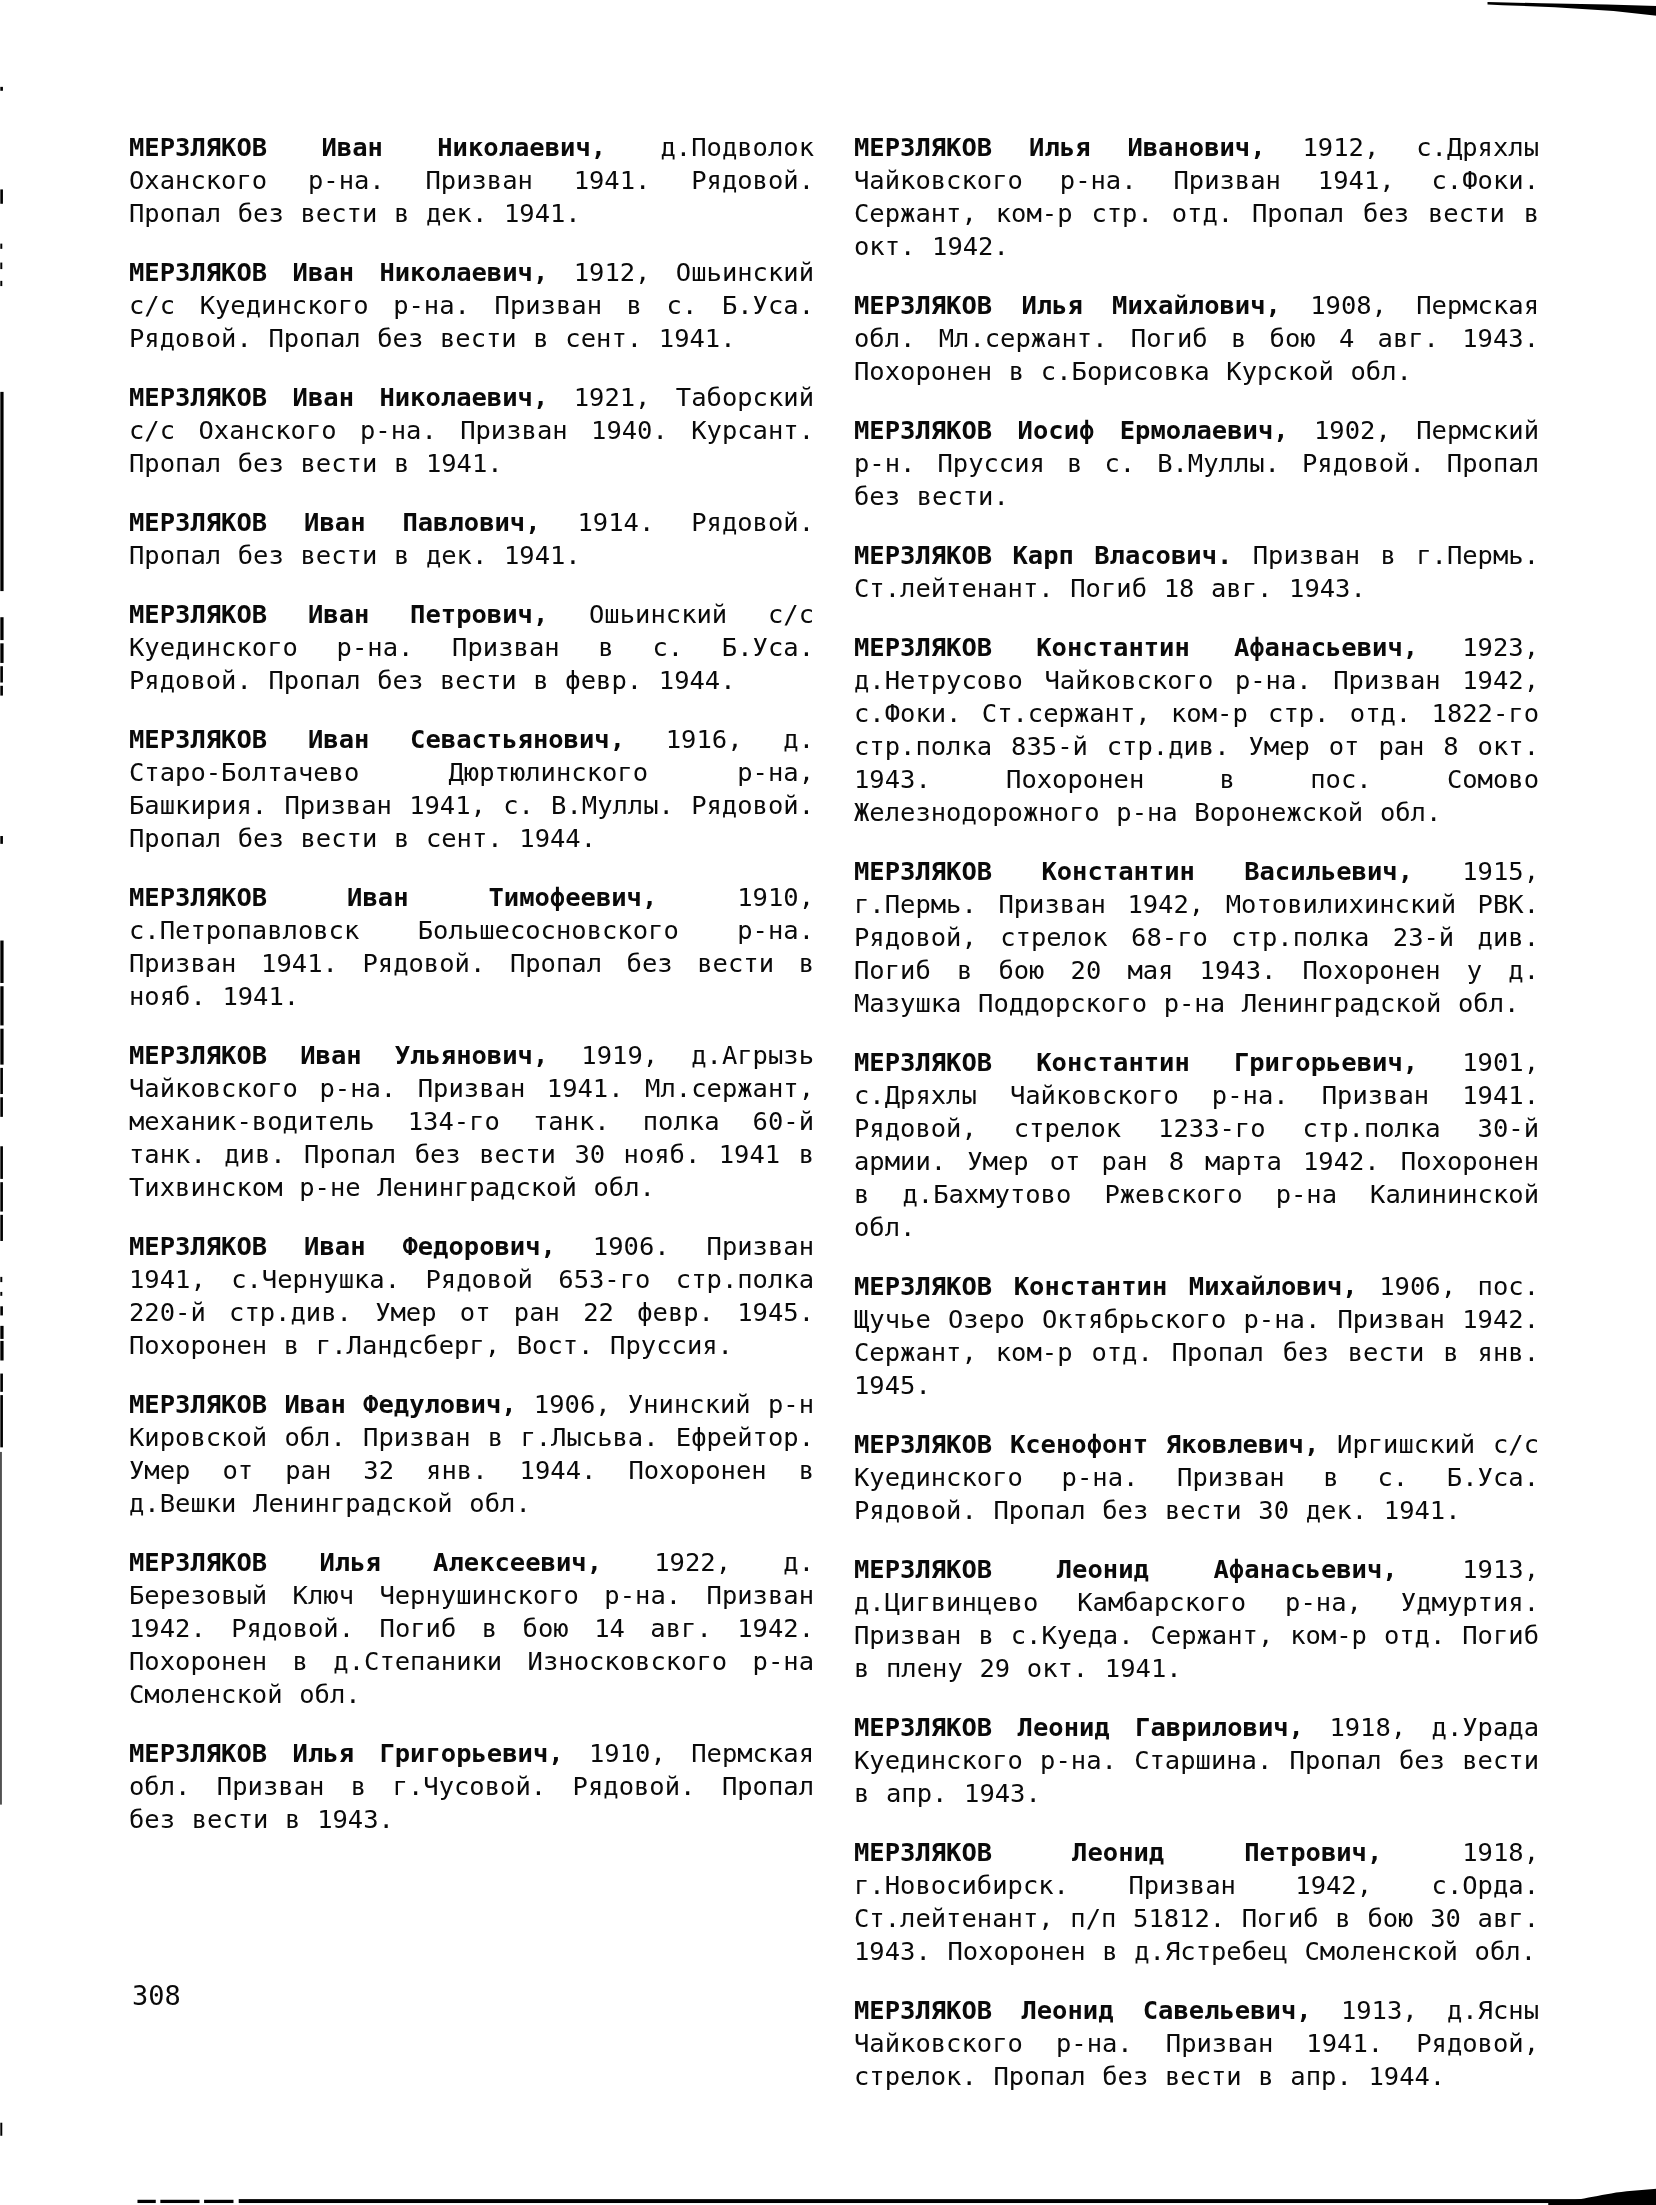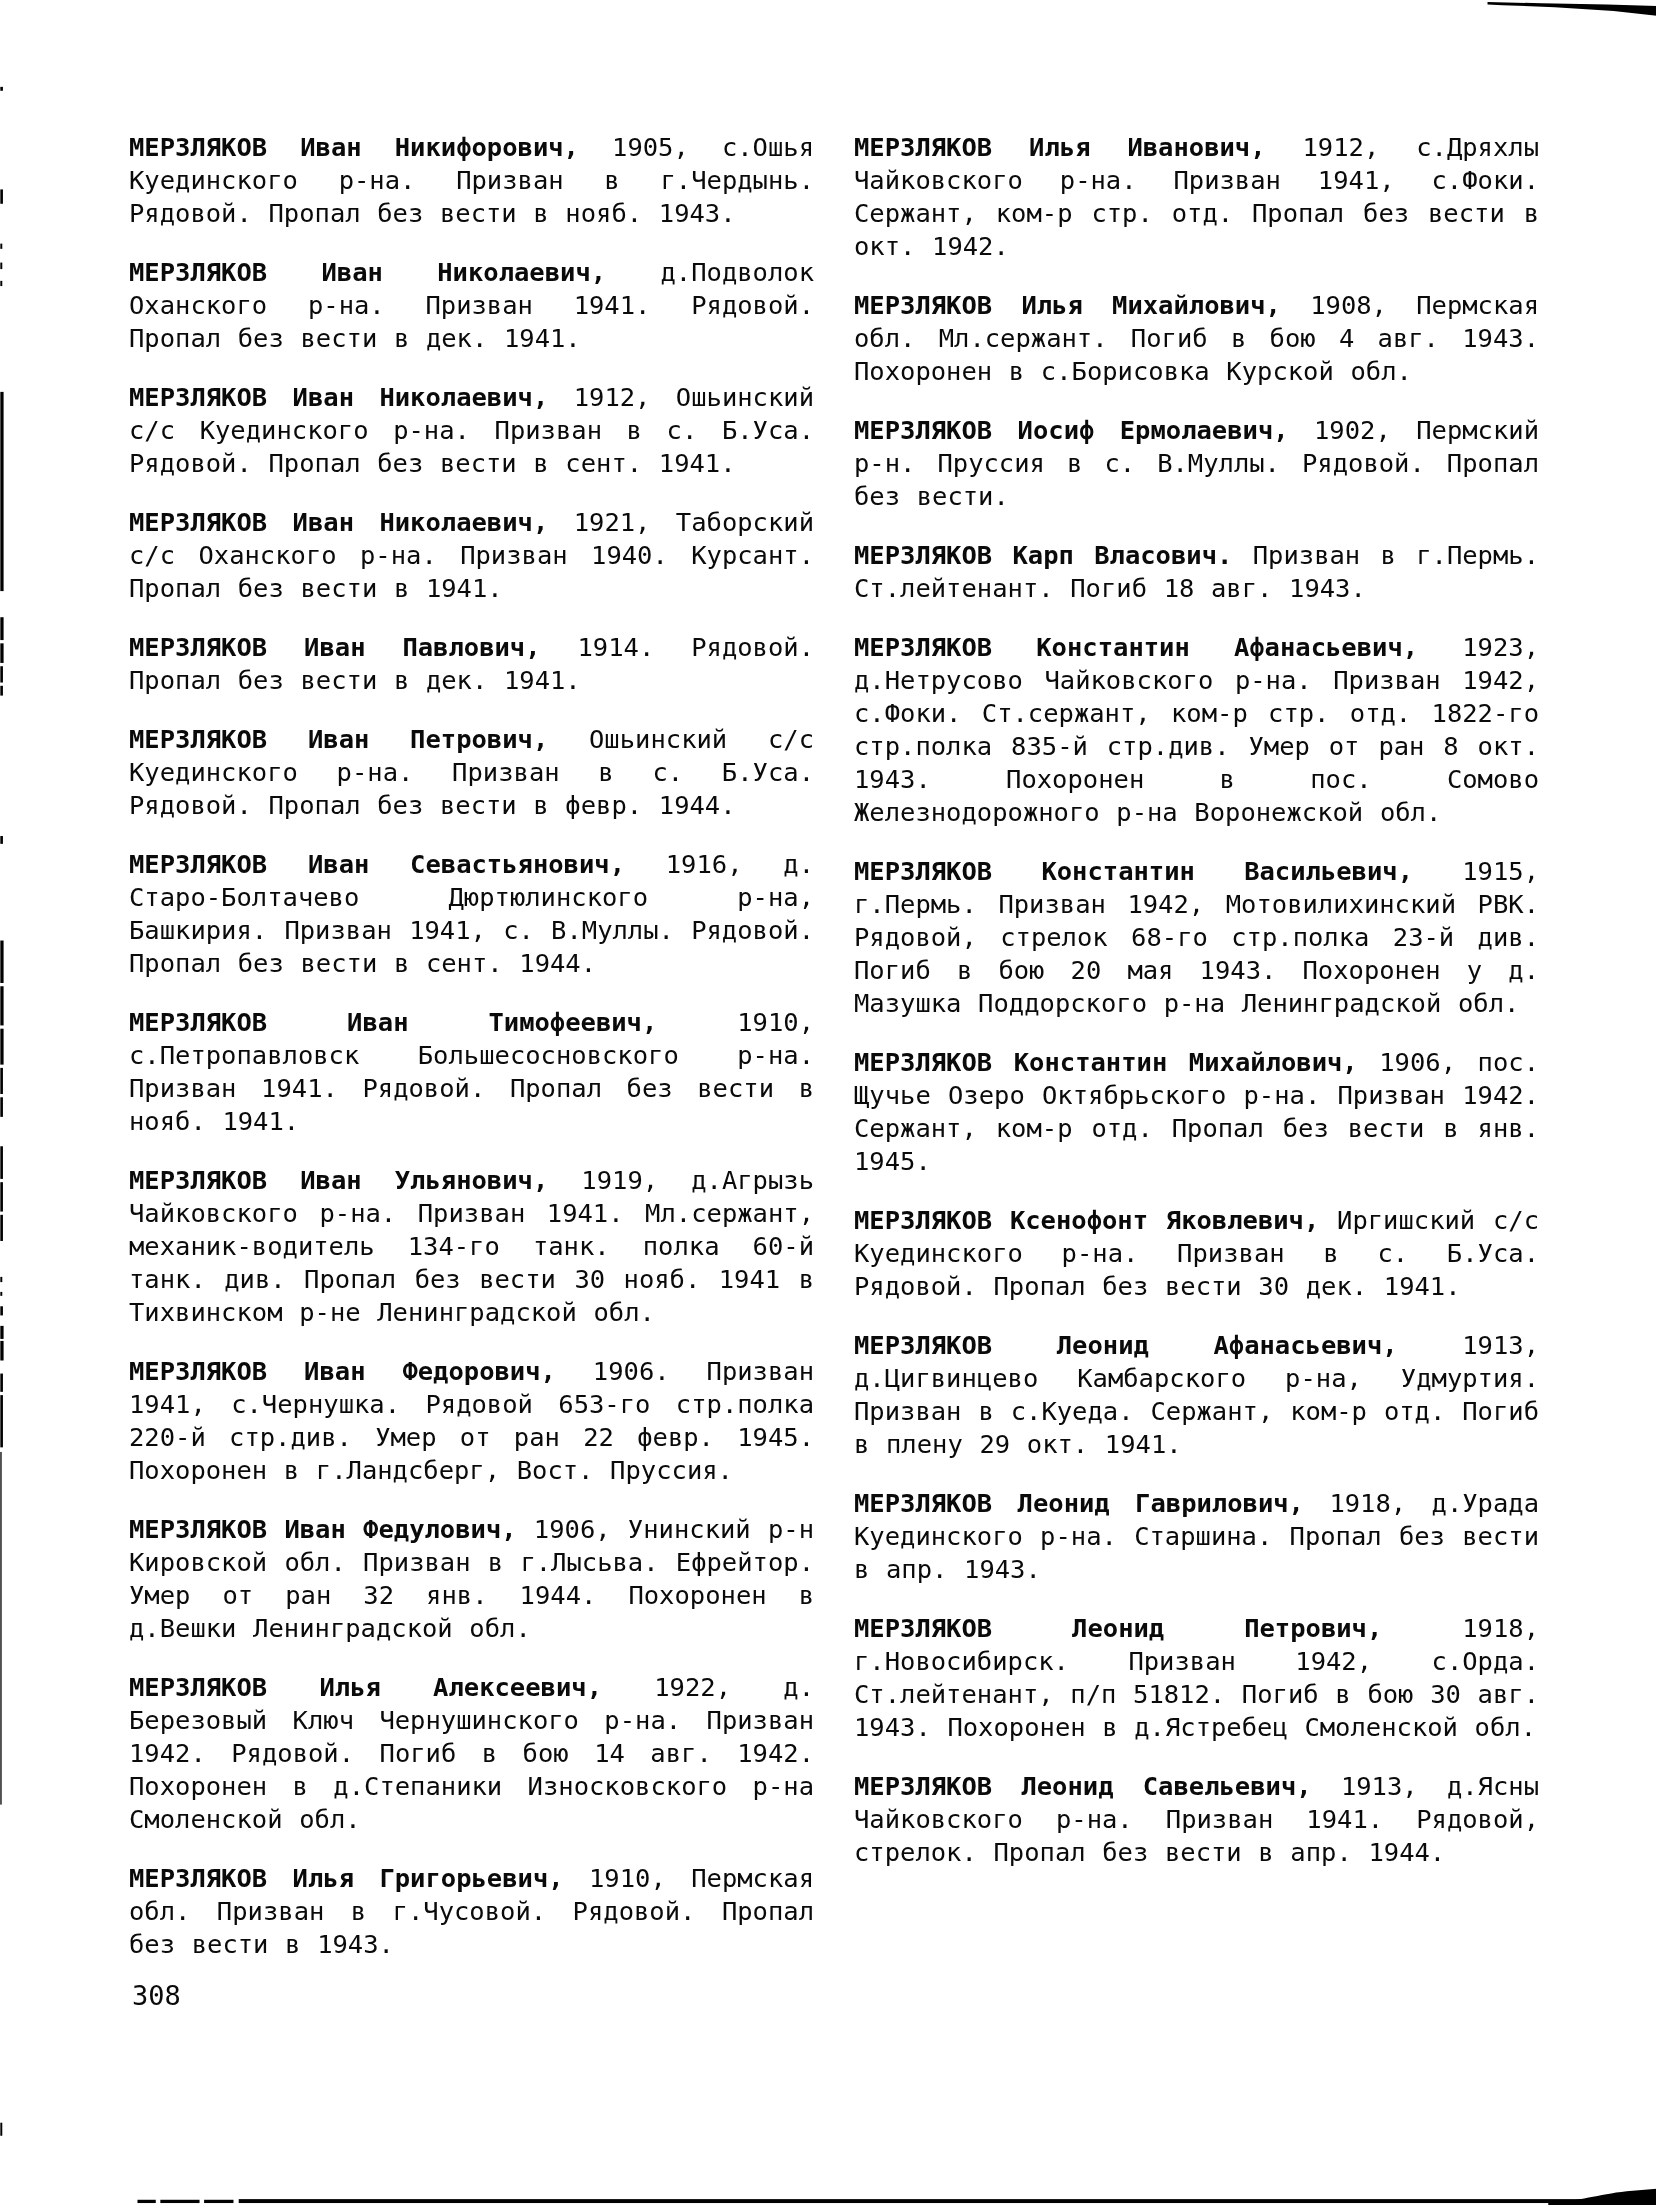--- a/index.html
+++ b/index.html
@@ -36,21 +36,20 @@
     position: absolute; inset: 0;
     pointer-events: none;
   }
 </style>
 </head>
 <body>
 
 <div class="page">
 
   <div class="col col-left">
-    <p class="entry"><span class="nm">МЕРЗЛЯКОВ Иван Никифорович,</span> <span>1905, с.Ошья Куединского р-на. Призван в г.Чердынь. Рядовой. Пропал без вести в нояб. 1943.</span></p>
     <p class="entry"><span class="nm">МЕРЗЛЯКОВ Иван Николаевич,</span> <span>д.Подволок Оханского р-на. Призван 1941. Рядовой. Пропал без вести в дек. 1941.</span></p>
     <p class="entry"><span class="nm">МЕРЗЛЯКОВ Иван Николаевич,</span> <span>1912, Ошьинский с/с Куединского р-на. Призван в с. Б.Уса. Рядовой. Пропал без вести в сент. 1941.</span></p>
     <p class="entry"><span class="nm">МЕРЗЛЯКОВ Иван Николаевич,</span> <span>1921, Таборский с/с Оханского р-на. Призван 1940. Курсант. Пропал без вести в 1941.</span></p>
     <p class="entry"><span class="nm">МЕРЗЛЯКОВ Иван Павлович,</span> <span>1914. Рядовой. Пропал без вести в дек. 1941.</span></p>
     <p class="entry"><span class="nm">МЕРЗЛЯКОВ Иван Петрович,</span> <span>Ошьинский с/с Куединского р-на. Призван в с. Б.Уса. Рядовой. Пропал без вести в февр. 1944.</span></p>
     <p class="entry"><span class="nm">МЕРЗЛЯКОВ Иван Севастьянович,</span> <span>1916, д. Старо-Болтачево Дюртюлинского р-на, Башкирия. Призван 1941, с. В.Муллы. Рядовой. Пропал без вести в сент. 1944.</span></p>
     <p class="entry"><span class="nm">МЕРЗЛЯКОВ Иван Тимофеевич,</span> <span>1910, с.Петропавловск Большесосновского р-на. Призван 1941. Рядовой. Пропал без вести в нояб. 1941.</span></p>
     <p class="entry"><span class="nm">МЕРЗЛЯКОВ Иван Ульянович,</span> <span>1919, д.Агрызь Чайковского р-на. Призван 1941. Мл.сержант, механик-водитель 134-го танк. полка 60-й танк. див. Пропал без вести 30 нояб. 1941 в Тихвинском р-не Ленинградской обл.</span></p>
     <p class="entry"><span class="nm">МЕРЗЛЯКОВ Иван Федорович,</span> <span>1906. Призван 1941, с.Чернушка. Рядовой 653-го стр.полка 220-й стр.див. Умер от ран 22 февр. 1945. Похоронен в г.Ландсберг, Вост. Пруссия.</span></p>
     <p class="entry"><span class="nm">МЕРЗЛЯКОВ Иван Федулович,</span> <span>1906, Унинский р-н Кировской обл. Призван в г.Лысьва. Ефрейтор. Умер от ран 32 янв. 1944. Похоронен в д.Вешки Ленинградской обл.</span></p>
@@ -58,20 +57,21 @@
     <p class="entry"><span class="nm">МЕРЗЛЯКОВ Илья Григорьевич,</span> <span>1910, Пермская обл. Призван в г.Чусовой. Рядовой. Пропал без вести в 1943.</span></p>
   </div>
 
   <div class="col col-right">
     <p class="entry"><span class="nm">МЕРЗЛЯКОВ Илья Иванович,</span> <span>1912, с.Дряхлы Чайковского р-на. Призван 1941, с.Фоки. Сержант, ком-р стр. отд. Пропал без вести в окт. 1942.</span></p>
     <p class="entry"><span class="nm">МЕРЗЛЯКОВ Илья Михайлович,</span> <span>1908, Пермская обл. Мл.сержант. Погиб в бою 4 авг. 1943. Похоронен в с.Борисовка Курской обл.</span></p>
     <p class="entry"><span class="nm">МЕРЗЛЯКОВ Иосиф Ермолаевич,</span> <span>1902, Пермский р-н. Пруссия в с. В.Муллы. Рядовой. Пропал без вести.</span></p>
     <p class="entry"><span class="nm">МЕРЗЛЯКОВ Карп Власович.</span> <span>Призван в г.Пермь. Ст.лейтенант. Погиб 18 авг. 1943.</span></p>
     <p class="entry"><span class="nm">МЕРЗЛЯКОВ Константин Афанасьевич,</span> <span>1923, д.Нетрусово Чайковского р-на. Призван 1942, с.Фоки. Ст.сержант, ком-р стр. отд. 1822-го стр.полка 835-й стр.див. Умер от ран 8 окт. 1943. Похоронен в пос. Сомово Железнодорожного р-на Воронежской обл.</span></p>
     <p class="entry"><span class="nm">МЕРЗЛЯКОВ Константин Васильевич,</span> <span>1915, г.Пермь. Призван 1942, Мотовилихинский РВК. Рядовой, стрелок 68-го стр.полка 23-й див. Погиб в бою 20 мая 1943. Похоронен у д. Мазушка Поддорского р-на Ленинградской обл.</span></p>
+    <p class="entry"><span class="nm">МЕРЗЛЯКОВ Константин Григорьевич,</span> <span>1901, с.Дряхлы Чайковского р-на. Призван 1941. Рядовой, стрелок 1233-го стр.полка 30-й армии. Умер от ран 8 марта 1942. Похоронен в д.Бахмутово Ржевского р-на Калининской обл.</span></p>
     <p class="entry"><span class="nm">МЕРЗЛЯКОВ Константин Михайлович,</span> <span>1906, пос. Щучье Озеро Октябрьского р-на. Призван 1942. Сержант, ком-р отд. Пропал без вести в янв. 1945.</span></p>
     <p class="entry"><span class="nm">МЕРЗЛЯКОВ Ксенофонт Яковлевич,</span> <span>Иргишский с/с Куединского р-на. Призван в с. Б.Уса. Рядовой. Пропал без вести 30 дек. 1941.</span></p>
     <p class="entry"><span class="nm">МЕРЗЛЯКОВ Леонид Афанасьевич,</span> <span>1913, д.Цигвинцево Камбарского р-на, Удмуртия. Призван в с.Куеда. Сержант, ком-р отд. Погиб в плену 29 окт. 1941.</span></p>
     <p class="entry"><span class="nm">МЕРЗЛЯКОВ Леонид Гаврилович,</span> <span>1918, д.Урада Куединского р-на. Старшина. Пропал без вести в апр. 1943.</span></p>
     <p class="entry"><span class="nm">МЕРЗЛЯКОВ Леонид Петрович,</span> <span>1918, г.Новосибирск. Призван 1942, с.Орда. Ст.лейтенант, п/п 51812. Погиб в бою 30 авг. 1943. Похоронен в д.Ястребец Смоленской обл.</span></p>
     <p class="entry"><span class="nm">МЕРЗЛЯКОВ Леонид Савельевич,</span> <span>1913, д.Ясны Чайковского р-на. Призван 1941. Рядовой, стрелок. Пропал без вести в апр. 1944.</span></p>
   </div>
 
   <div class="page-number">308</div>
 

